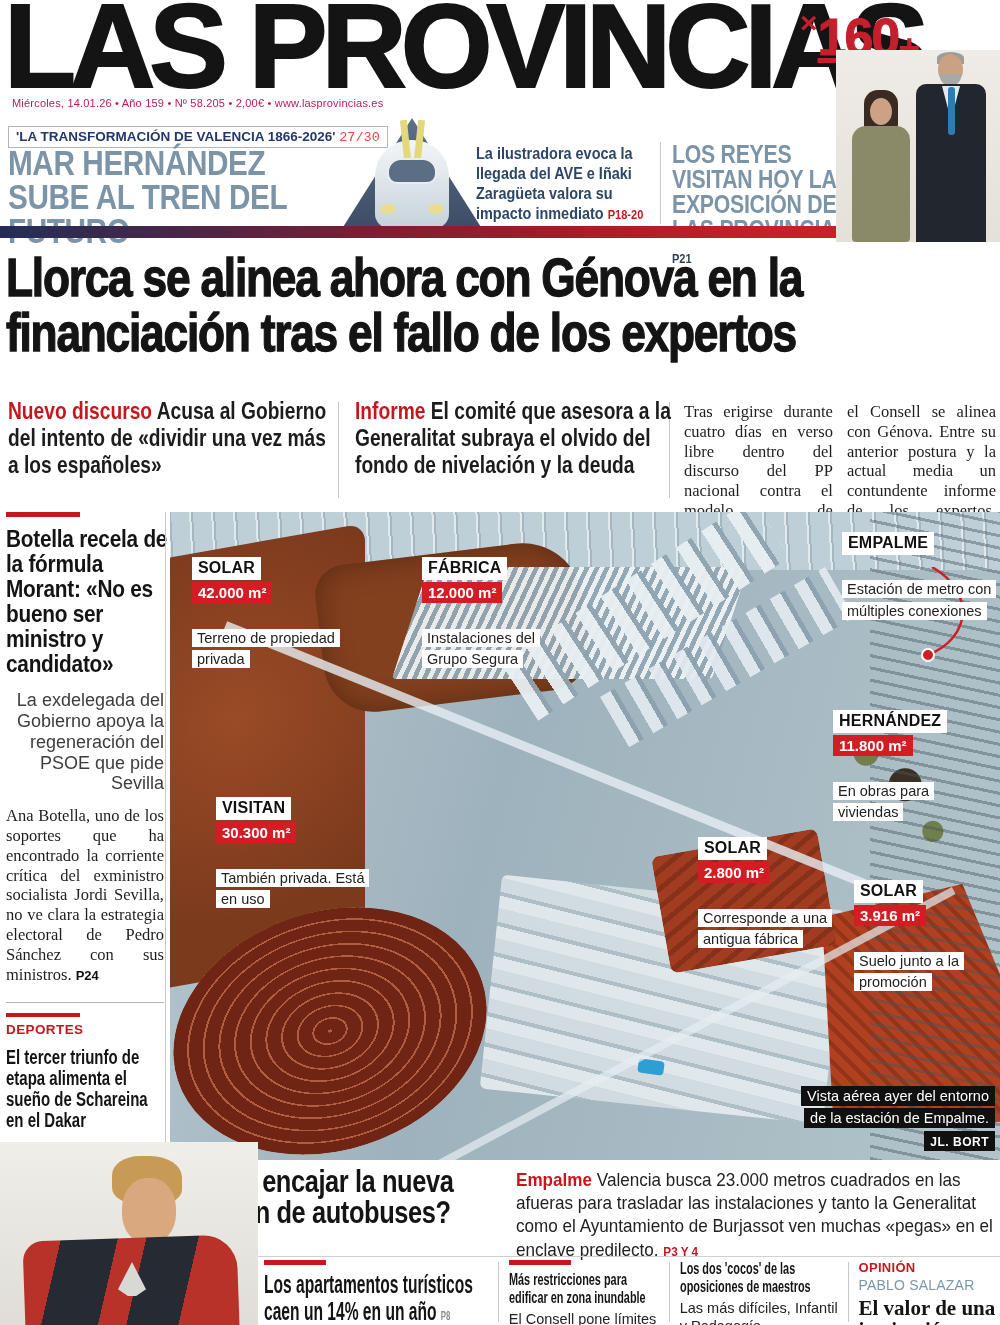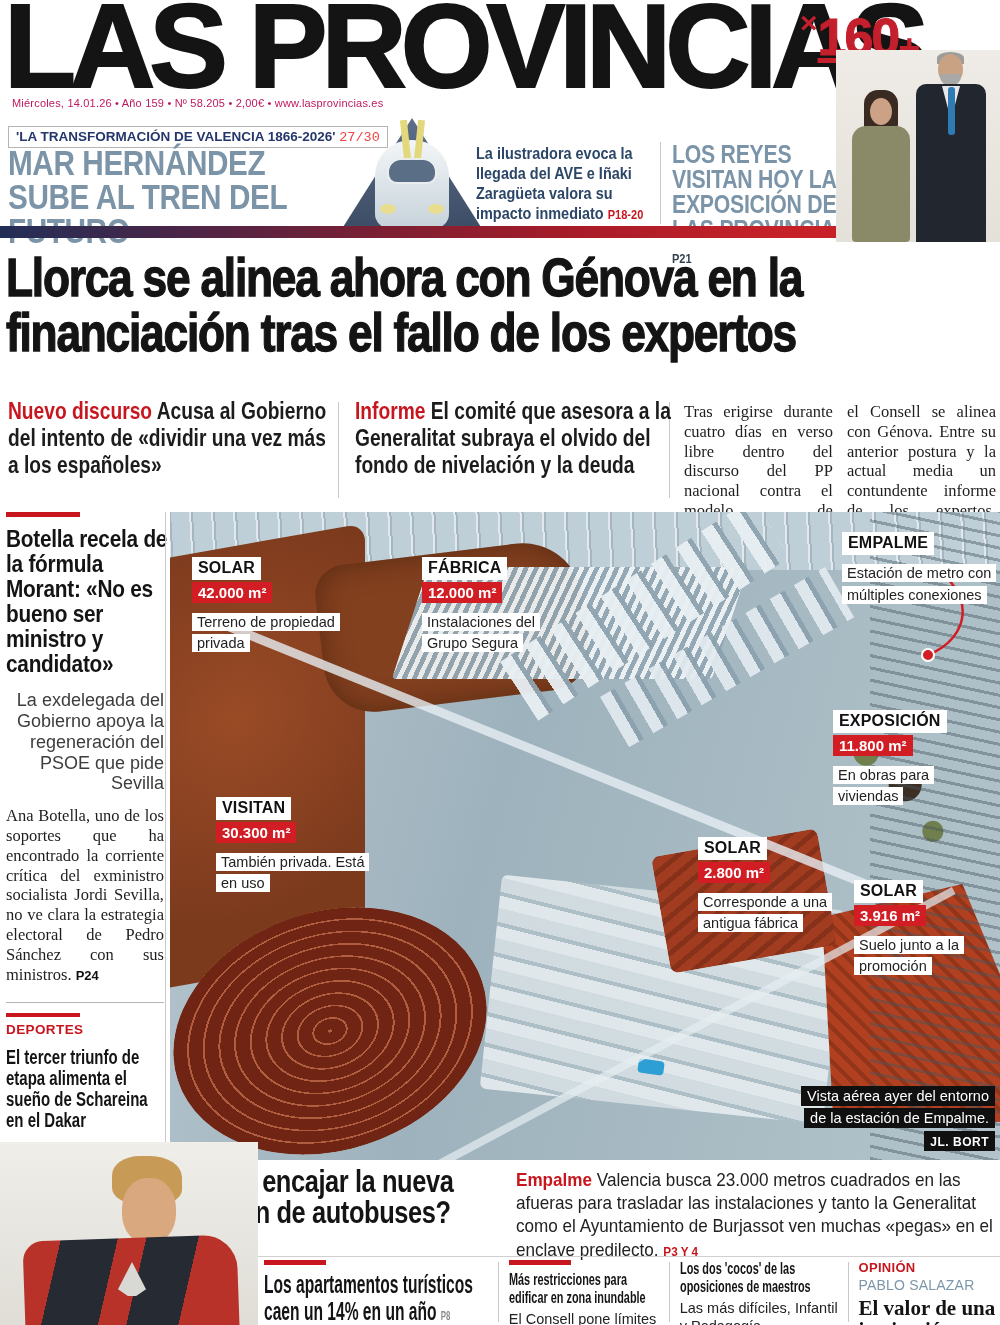--- a/index.html
+++ b/index.html
@@ -130,21 +130,21 @@
     background-image:repeating-linear-gradient(-30deg, rgba(50,15,5,.25) 0 5px, transparent 5px 14px);}
   .ph-rail{ position:absolute; left:700px; top:0; width:132px; height:648px; opacity:.85;
     background:repeating-linear-gradient(12deg, rgba(70,85,95,.5) 0 3px, transparent 3px 12px);}
   .ph-road1{ position:absolute; left:30px; top:240px; width:700px; height:9px; background:rgba(230,238,242,.8); transform:rotate(22deg);}
   .ph-road2{ position:absolute; left:200px; top:520px; width:620px; height:8px; background:rgba(230,238,242,.7); transform:rotate(-28deg);}
   .map-label{ position:absolute; width:165px; line-height:1.3; z-index:5;}
   .lbl-title{ background:#fff; color:#111; font-weight:bold; font-size:16px; padding:1px 6px; display:inline-block; letter-spacing:0.2px;}
   .lbl-area{ background:#d21d24; color:#fff; font-weight:bold; font-size:15px; padding:1px 6px; display:inline-block; margin-top:2px;}
   .lbl-desc{ display:inline; background:#fff; color:#222; font-size:14.5px; padding:1px 5px;
     line-height:1.5; box-decoration-break:clone; -webkit-box-decoration-break:clone;}
-  .lbl-desc-wrap{ margin-top:8px; width:150px;}
+  .lbl-desc-wrap{ margin-top:24px; width:150px;}
   .emp-curve{ position:absolute; left:700px; top:55px; z-index:4;}
   .photo-caption{ position:absolute; right:5px; bottom:8px; width:200px; text-align:right;
     font-size:14.5px; line-height:1.55; color:#fff; z-index:5;}
   .photo-caption .cap{ background:#101010; padding:2px 6px; box-decoration-break:clone; -webkit-box-decoration-break:clone;}
   .photo-caption .cred{ font-weight:bold; font-size:12px; letter-spacing:0.5px;}
   
   .busrow{ position:absolute; left:170px; top:1166px; width:830px; height:86px; display:flex;}
   .bus-h{ width:330px; } 
   .bus-h .inner{ width:380px; transform:scaleX(0.82); transform-origin:0 0; font-size:31px;
     font-weight:bold; line-height:1.0; color:#141414; letter-spacing:-0.5px;}
@@ -290,21 +290,21 @@
     <div class="map-label" style="left:252px; top:45px;">
       <span class="lbl-title">FÁBRICA</span><br>
       <span class="lbl-area">12.000 m²</span>
       <div class="lbl-desc-wrap"><span class="lbl-desc">Instalaciones del Grupo Segura</span></div>
     </div>
     <div class="map-label" style="left:672px; top:20px; width:155px;">
       <span class="lbl-title">EMPALME</span>
       <div class="lbl-desc-wrap"><span class="lbl-desc">Estación de metro con múltiples conexiones</span></div>
     </div>
     <div class="map-label" style="left:663px; top:198px;">
-      <span class="lbl-title">EXPOSICIÓN</span><br>
+      <span class="lbl-title">HERNÁNDEZ</span><br>
       <span class="lbl-area">11.800 m²</span>
       <div class="lbl-desc-wrap"><span class="lbl-desc">En obras para viviendas</span></div>
     </div>
     <div class="map-label" style="left:46px; top:285px;">
       <span class="lbl-title">VISITAN</span><br>
       <span class="lbl-area">30.300 m²</span>
       <div class="lbl-desc-wrap"><span class="lbl-desc">También privada. Está en uso</span></div>
     </div>
     <div class="map-label" style="left:528px; top:325px;">
       <span class="lbl-title">SOLAR</span><br>

